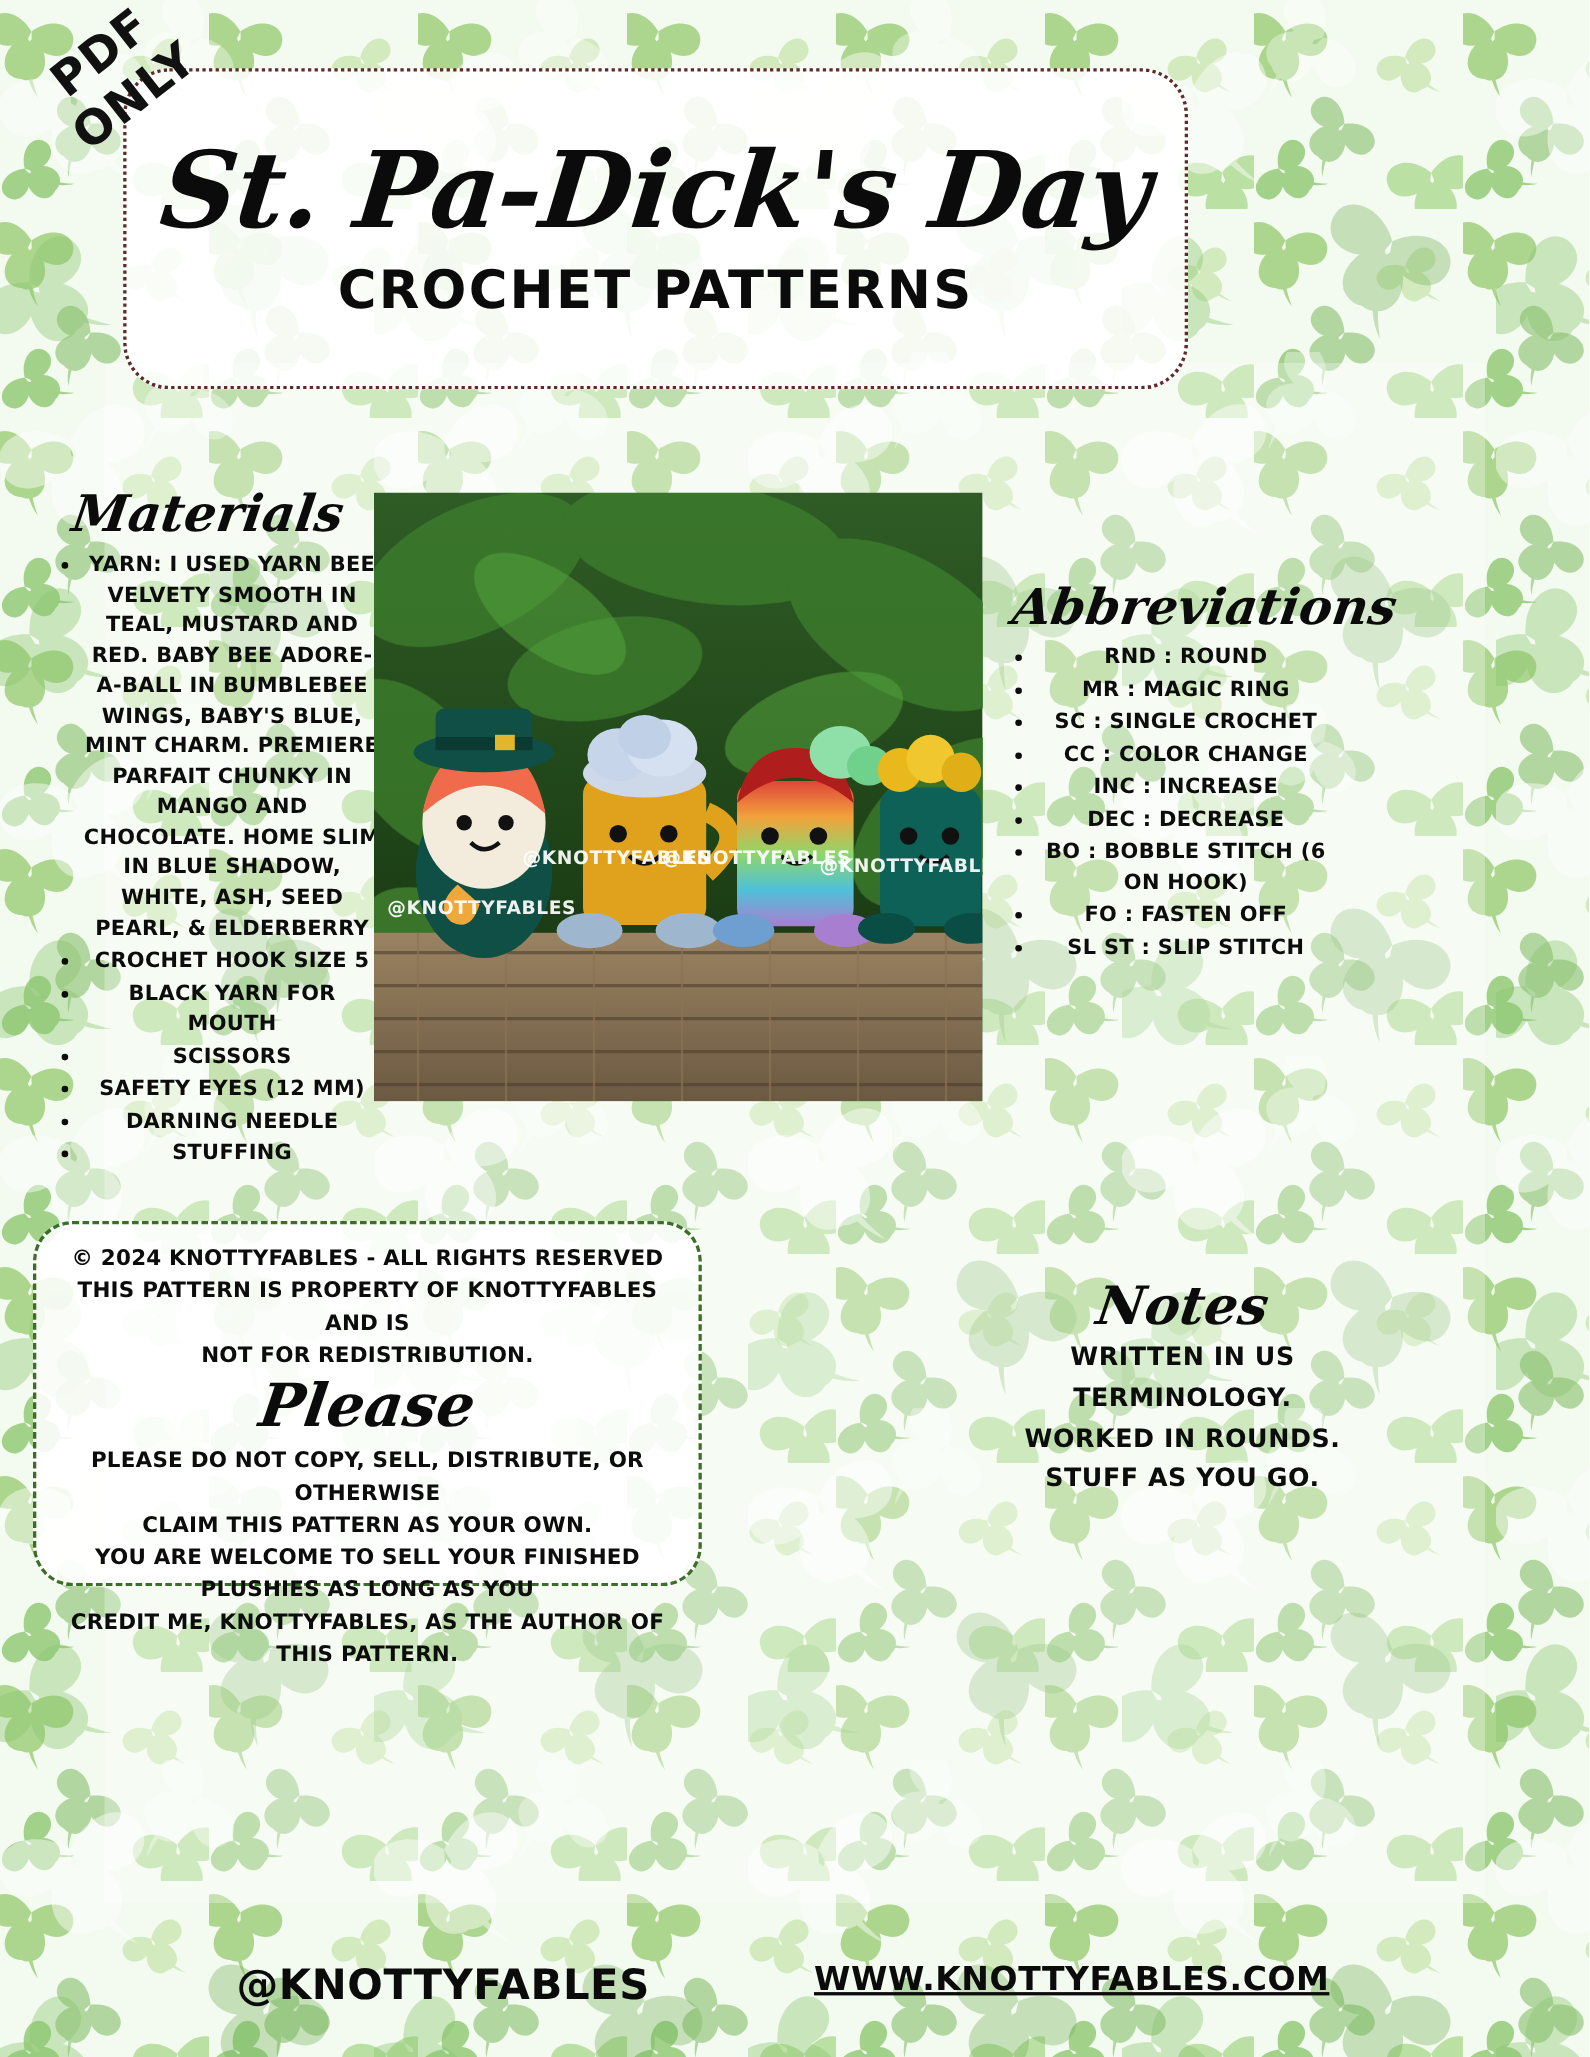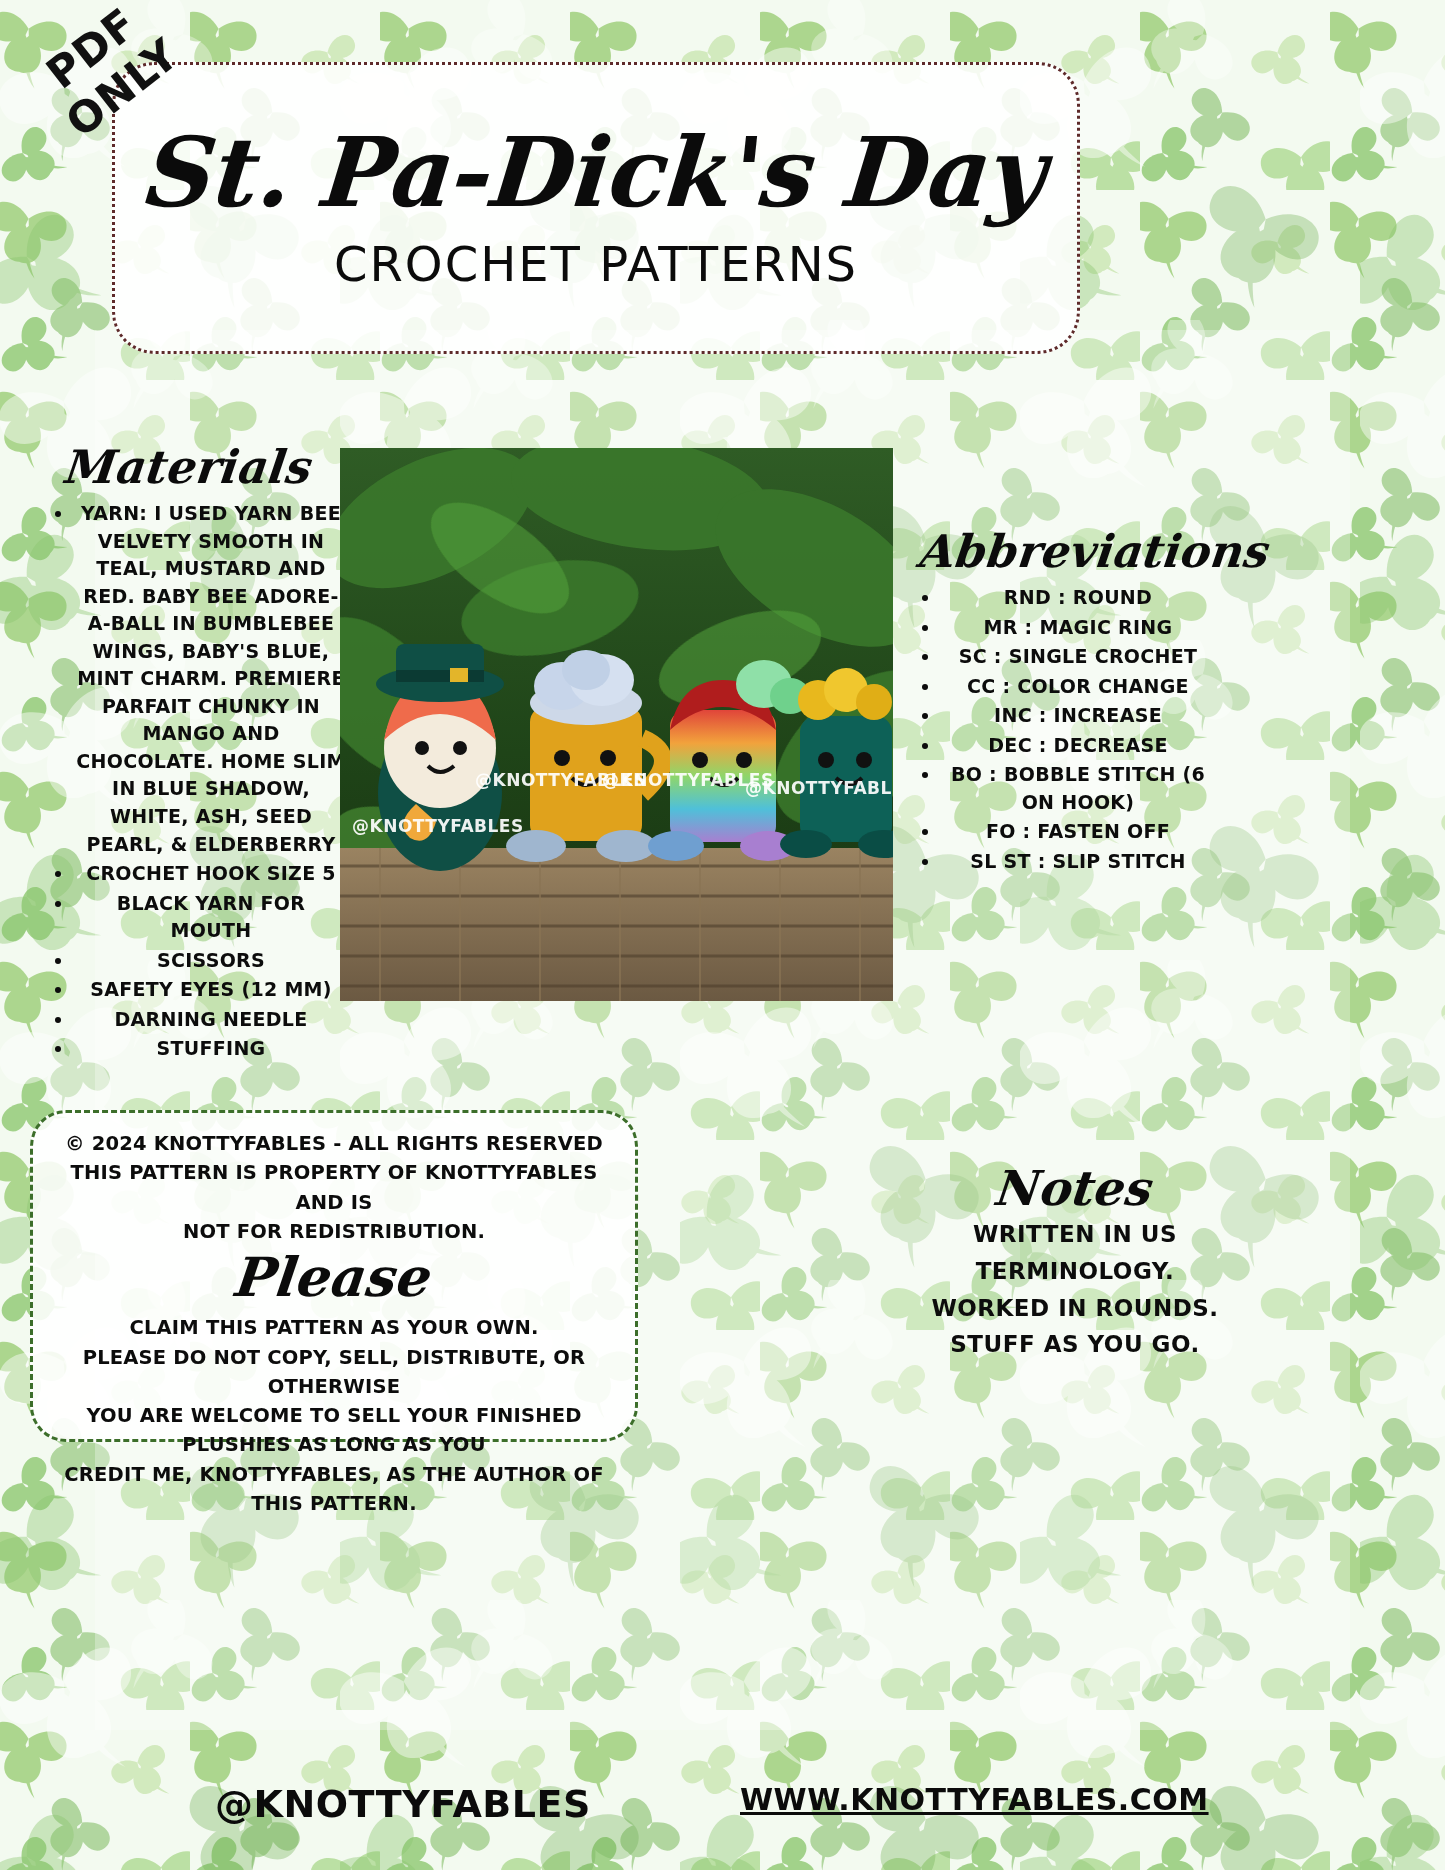--- a/index.html
+++ b/index.html
@@ -71,21 +71,21 @@
     font-size: 96px;
     line-height: 1.02;
     color: #0b0b0b;
     letter-spacing: -1px;
     white-space: nowrap;
     transform: skewX(-6deg);
   }
   .title-sub {
     margin-top: 14px;
     font-family: "DejaVu Sans", sans-serif;
-    font-weight: normal;
+    font-weight: bold;
     font-size: 48px;
     letter-spacing: 2px;
     color: #0b0b0b;
     text-transform: uppercase;
   }
 
   
   .script-head {
     font-family: "DejaVu Serif", serif;
     font-style: italic;
@@ -420,22 +420,22 @@
       <li>FO : Fasten Off</li>
       <li>SL ST : Slip Stitch</li>
     </ul>
   </div>
 
   <div class="legal-box">
     <div class="legal-line">© 2024 Knottyfables - All Rights Reserved</div>
     <div class="legal-line">This pattern is property of Knottyfables and is</div>
     <div class="legal-line">not for redistribution.</div>
     <div class="please">Please</div>
+    <div class="legal-line">Please do not copy, sell, distribute, or otherwise</div>
     <div class="legal-line">claim this pattern as your own.</div>
-    <div class="legal-line">Please do not copy, sell, distribute, or otherwise</div>
     <div class="legal-line">You are welcome to sell your finished plushies as long as you</div>
     <div class="legal-line">credit me, Knottyfables, as the author of this pattern.</div>
   </div>
 
   <div class="notes">
     <div class="script-head">Notes</div>
     <div class="notes-line">Written in US terminology.</div>
     <div class="notes-line">Worked in rounds.</div>
     <div class="notes-line">Stuff as you go.</div>
   </div>

